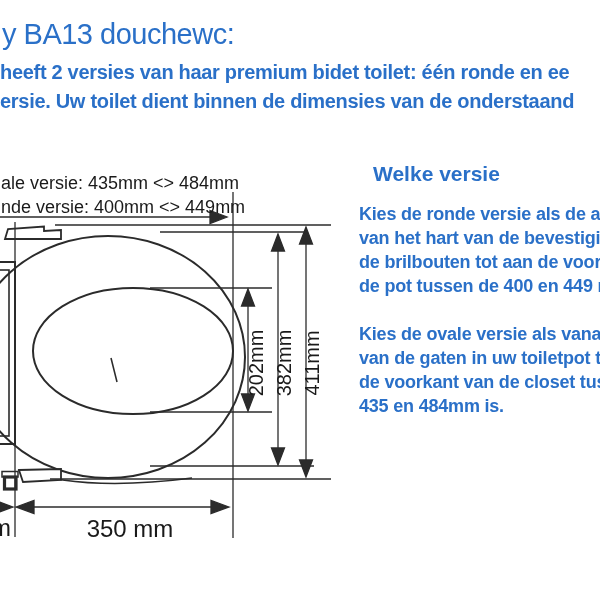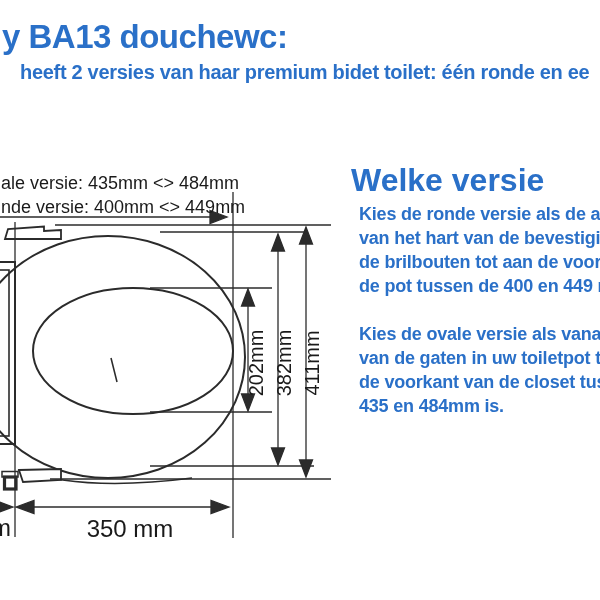--- a/index.html
+++ b/index.html
@@ -2,30 +2,30 @@
 <html><head>
 <meta charset="utf-8">
 <style>
   html,body{margin:0;padding:0;background:#fff;}
   #canvas{
     position:relative;width:600px;height:600px;background:#ffffff;
     overflow:hidden;font-family:"Liberation Sans",sans-serif;
   }
   .blue{color:#2a70c8;}
   .title{
-    position:absolute;left:2px;top:18px;font-size:33px;font-weight:bold;
+    position:absolute;left:2px;top:18px;font-size:29px;font-weight:normal;
     white-space:nowrap;letter-spacing:-0.5px;
   }
-  .intro{position:absolute;left:0px;top:58px;margin-left:20px;}
+  .intro{position:absolute;left:0px;top:58px;}
   .intro div{
     font-size:20px;font-weight:bold;line-height:29px;white-space:nowrap;
     letter-spacing:-0.3px;
   }
   .aside-heading{
-    position:absolute;left:351px;top:162px;font-size:32px;font-weight:bold;
+    position:absolute;left:373px;top:162px;font-size:21px;font-weight:bold;
     white-space:nowrap;
   }
   .aside-p{position:absolute;left:359px;}
   .aside-p div{
     font-size:18px;font-weight:bold;line-height:24px;white-space:nowrap;
     letter-spacing:-0.2px;
   }
   #p-ronde{top:202px;}
   #p-ovale{top:322px;}
   svg{position:absolute;left:0;top:0;}
@@ -98,20 +98,21 @@
     <text transform="translate(291,363) rotate(-90)" text-anchor="middle" font-size="20">382mm</text>
     <text transform="translate(319,363) rotate(-90)" text-anchor="middle" font-size="20">411mm</text>
     <text x="130" y="537" text-anchor="middle" font-size="24">350 mm</text>
     <text x="-9" y="536" font-size="24">m</text>
   </svg>
 
   <div class="title blue">y BA13 douchewc:</div>
 
   <div class="intro blue">
     <div>heeft 2 versies van haar premium bidet toilet: één ronde en ee</div>
+    <div>ersie. Uw toilet dient binnen de dimensies van de onderstaand</div>
   </div>
 
   <div class="aside-heading blue">Welke versie</div>
 
   <div id="p-ronde" class="aside-p blue">
     <div>Kies de ronde versie als de afm</div>
     <div>van het hart van de bevestigin</div>
     <div>de brilbouten tot aan de voork</div>
     <div>de pot tussen de 400 en 449 m</div>
   </div>

